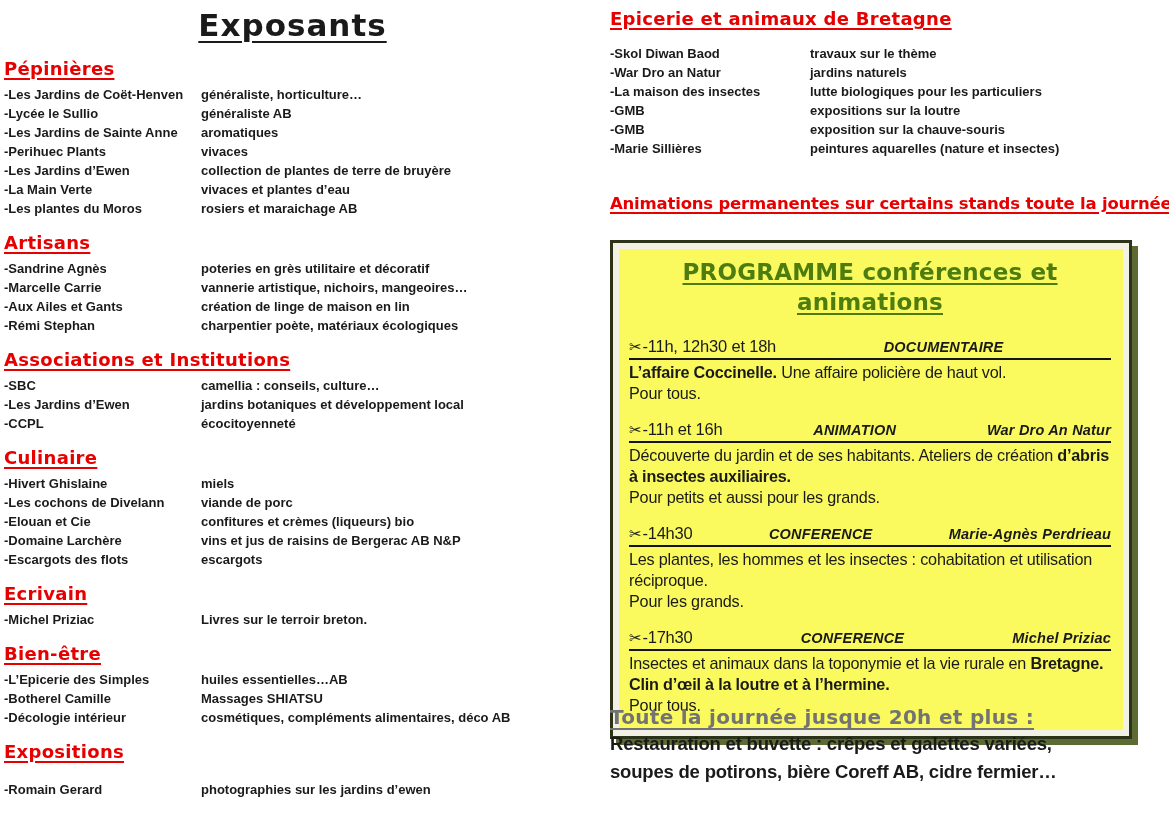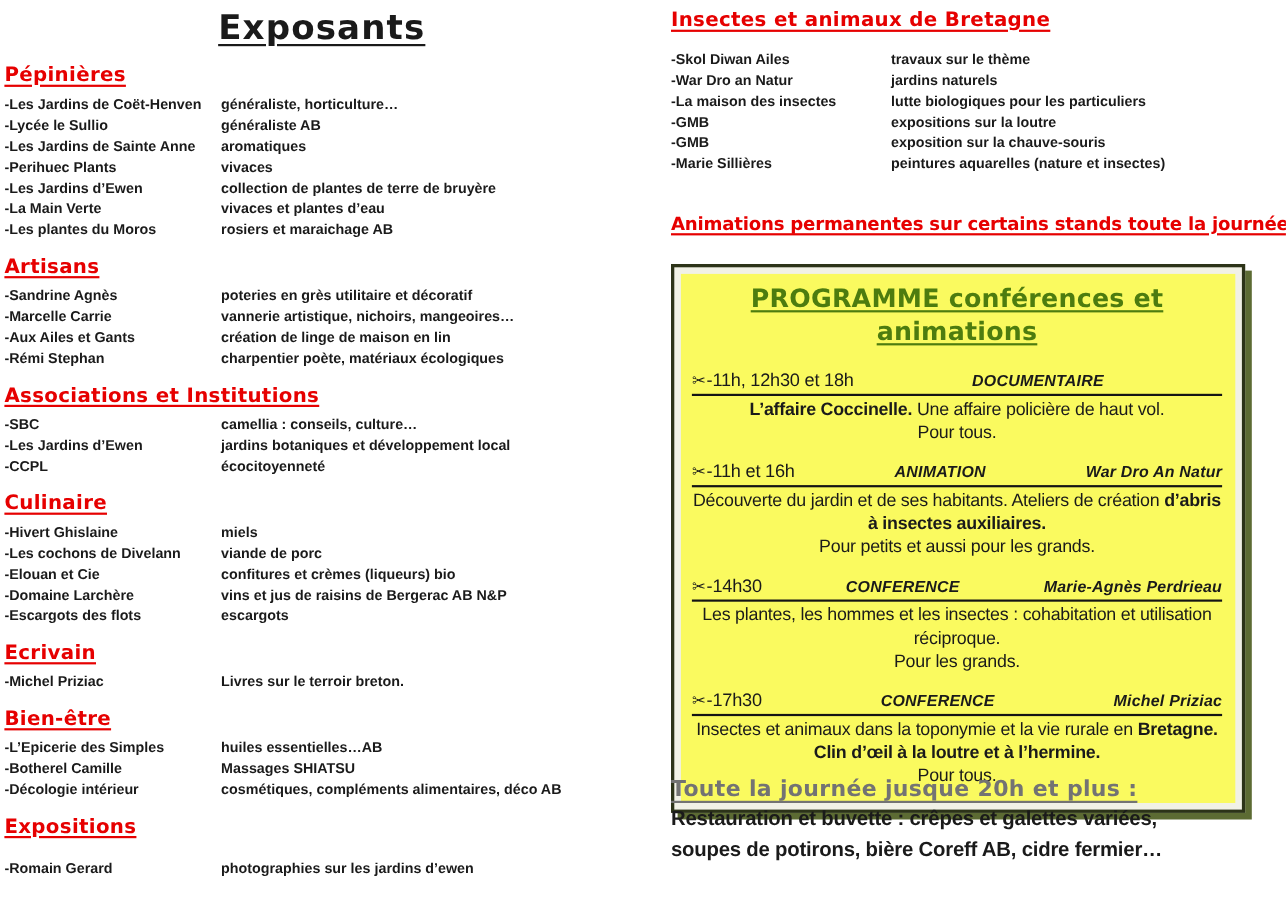--- a/index.html
+++ b/index.html
@@ -42,21 +42,21 @@
     background:#f1f1e6; padding:6px;
     box-shadow:6px 6px 0 0 #5c6b33;
   }
   .prog-inner { background:#fafa5f; padding:8px 12px 14px 10px; }
   .prog-title {
     color:#4d7c0f; font-family:"DejaVu Sans", sans-serif; font-size:23px;
     font-weight:bold; line-height:30px; text-align:center; letter-spacing:.2px;
     margin-bottom:19px;
   }
   .prog-title span { text-decoration:underline; text-decoration-thickness:2px; text-underline-offset:3px; }
-  .prog-item { margin-top:15px;text-align:center; }
+  .prog-item { margin-top:15px; }
   .prog-head {
     display:flex; justify-content:space-between; align-items:baseline;
     border-bottom:2px solid #141414; padding-bottom:1px; line-height:20px;
   }
   .prog-time { font-size:16.5px; letter-spacing:-0.2px; }
   .glyph { font-size:15px; margin-right:1px; }
   .prog-cat, .prog-speaker {
     font-weight:bold; font-style:italic; font-size:14.5px; letter-spacing:.2px;
   }
   .prog-body, .prog-aud { font-size:16.2px; line-height:21px; letter-spacing:-0.2px; }
@@ -206,24 +206,24 @@
           <div class="row">
             <span class="name">-Romain Gerard</span>
             <span class="desc">photographies sur les jardins d’ewen</span>
           </div>
         </div>
       </div>
     </div>
 </div>
 
 <div class="right-col">
-  <div class="sec-heading"><span>Insectes et animaux de Bretagne</span></div>
+  <div class="sec-heading"><span>Epicerie et animaux de Bretagne</span></div>
   <div class="rows" id="bretagne-list">
       <div class="row">
-        <span class="name">-Skol Diwan Ailes</span>
+        <span class="name">-Skol Diwan Baod</span>
         <span class="desc">travaux sur le thème</span>
       </div>
       <div class="row">
         <span class="name">-War Dro an Natur</span>
         <span class="desc">jardins naturels</span>
       </div>
       <div class="row">
         <span class="name">-La maison des insectes</span>
         <span class="desc">lutte biologiques pour les particuliers</span>
       </div>

